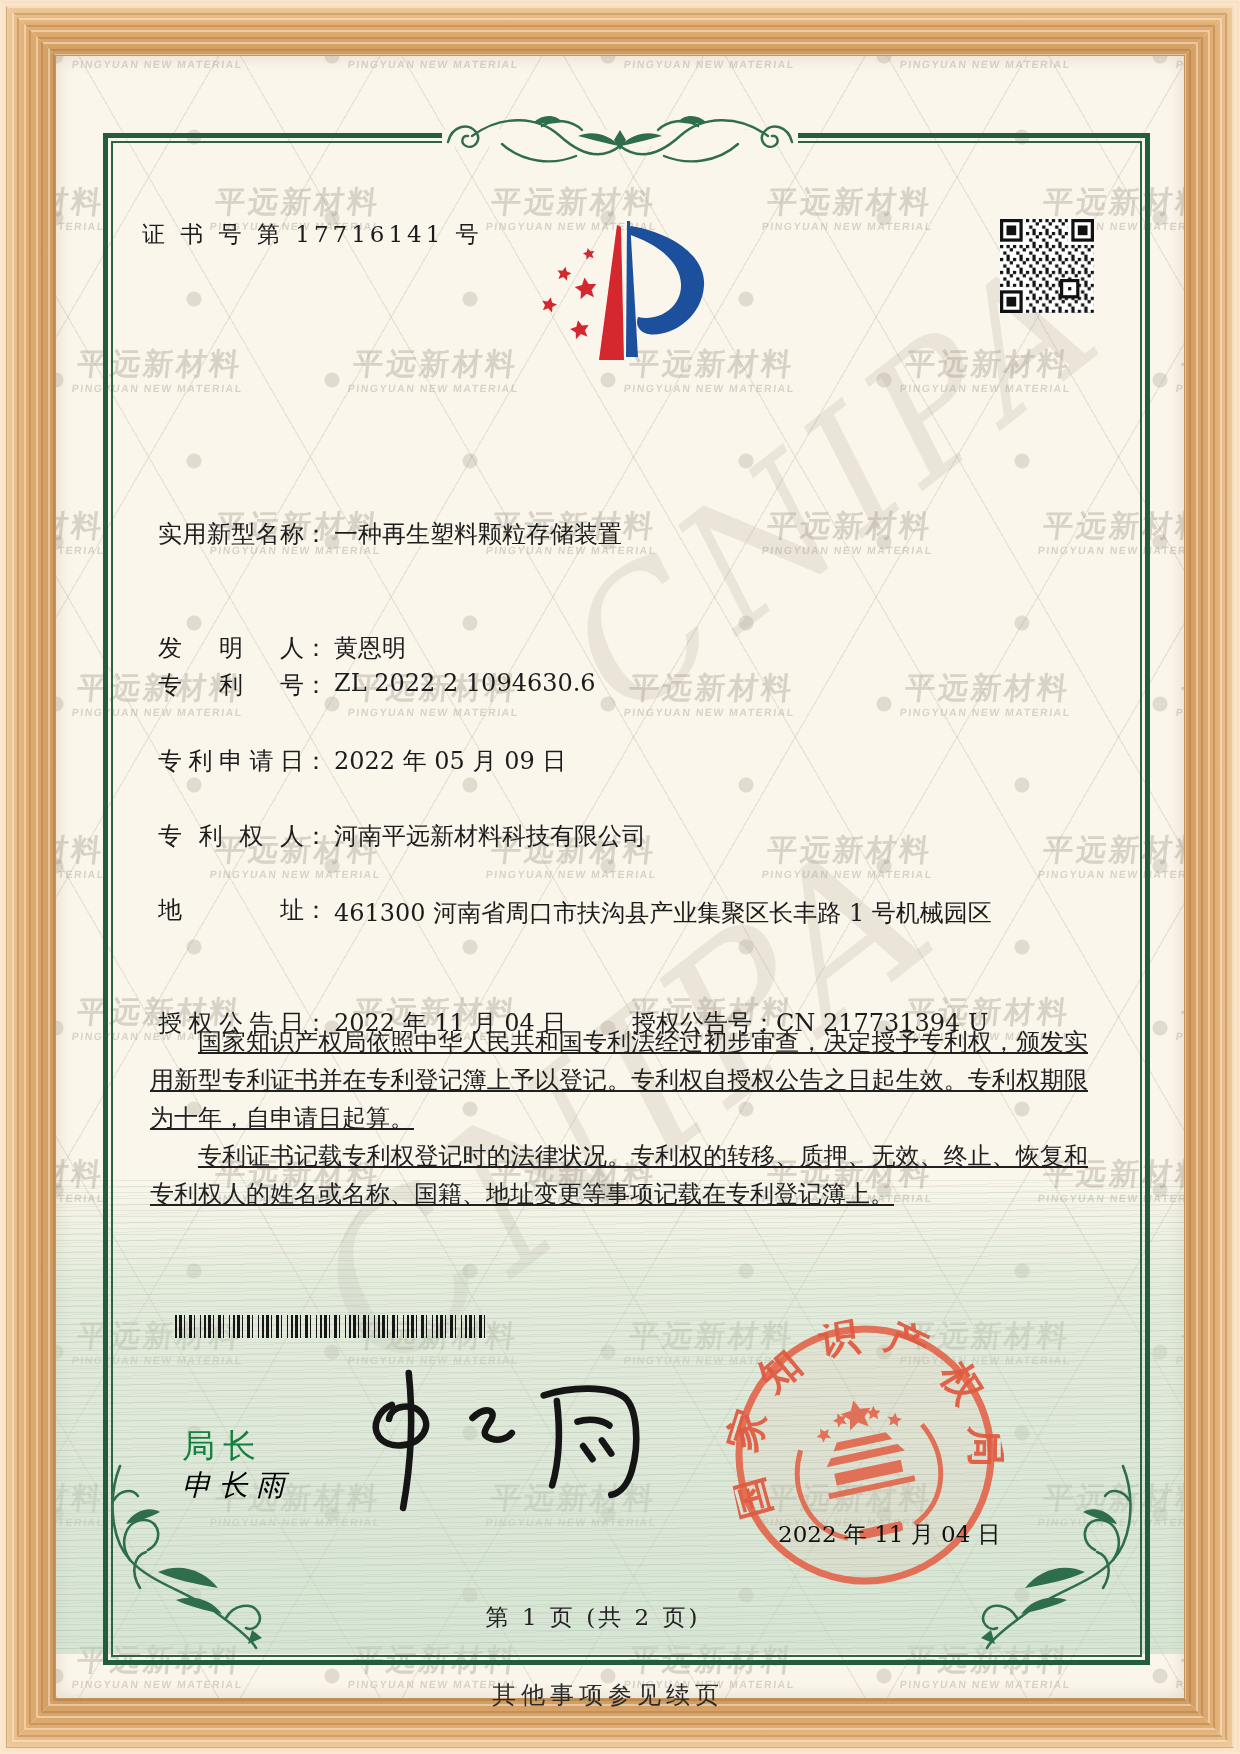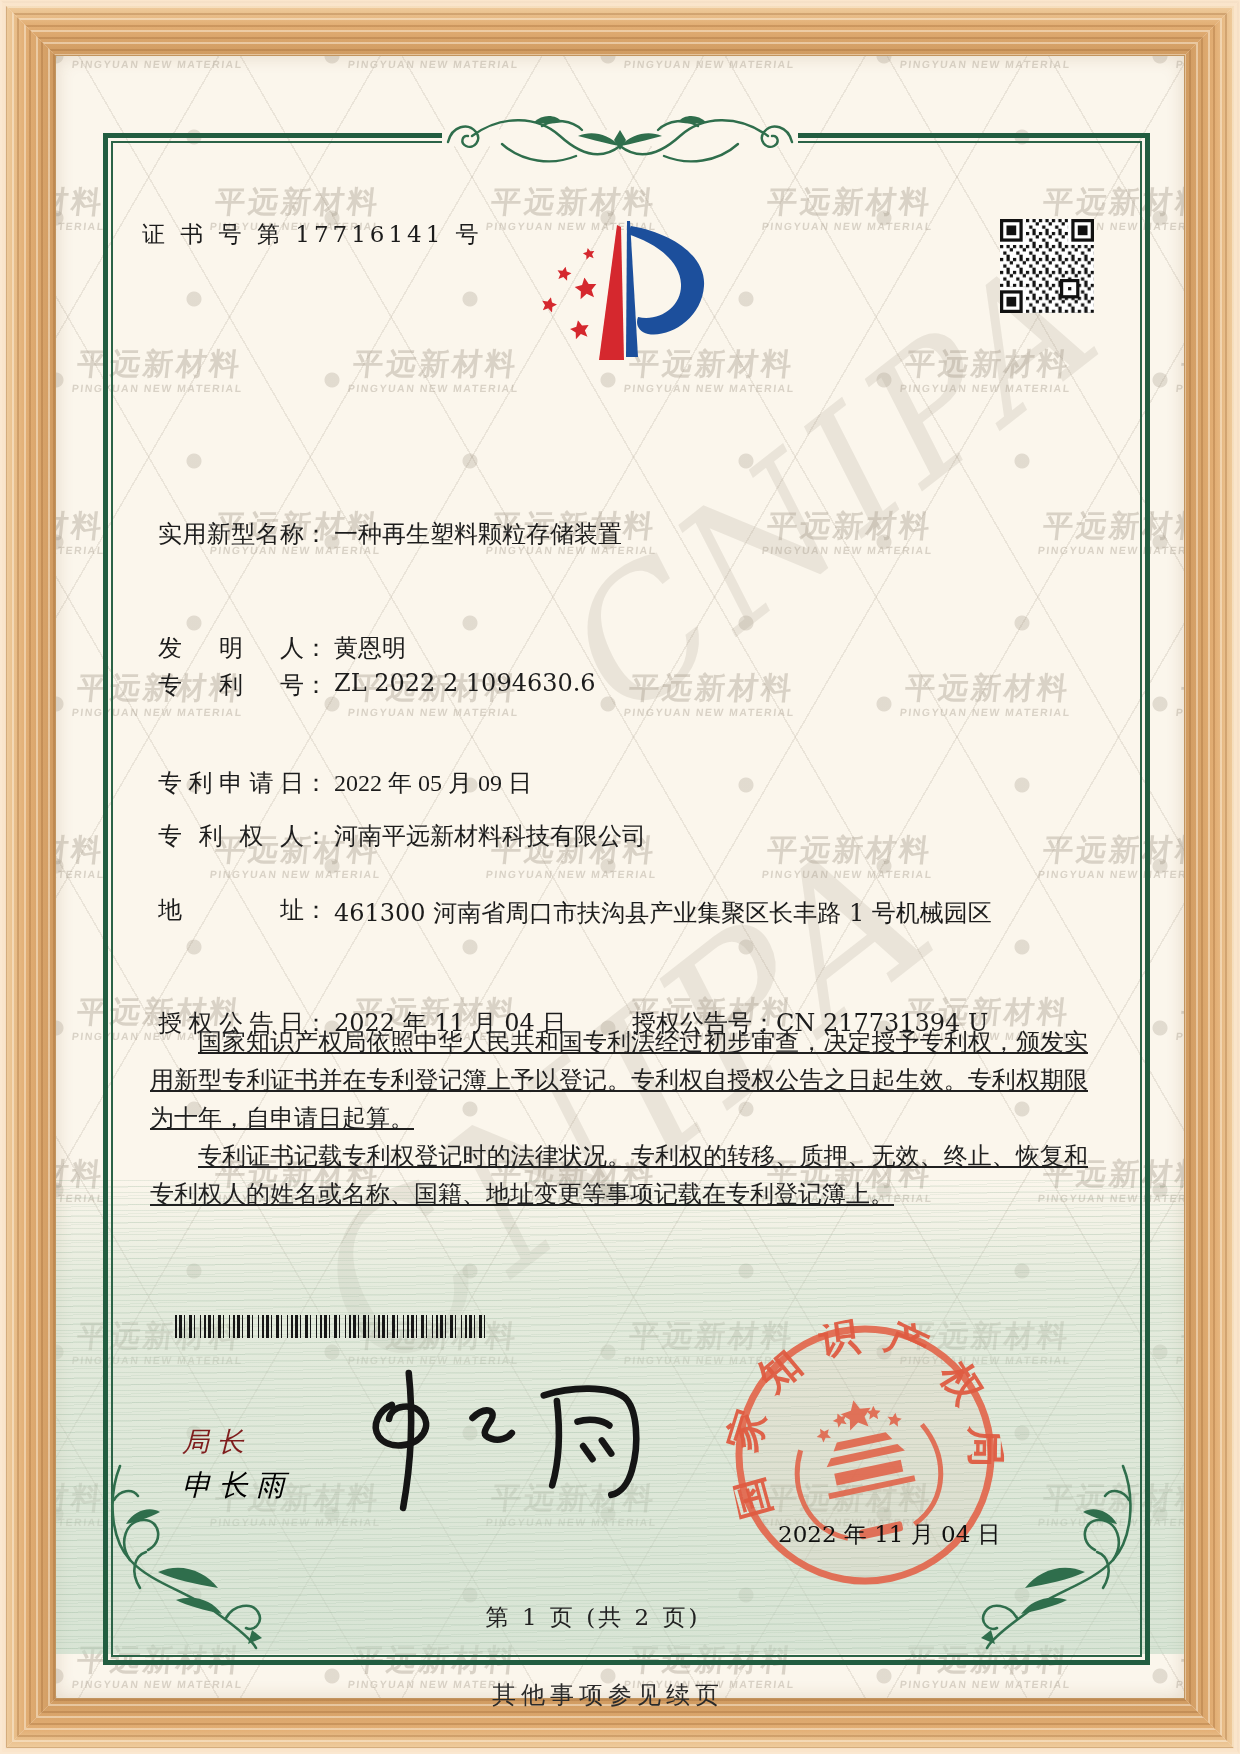--- a/index.html
+++ b/index.html
@@ -48,21 +48,21 @@
   .flabel{display:inline-block;width:146px;text-align:justify;text-align-last:justify;vertical-align:top;}
   .fcolon{display:inline-block;vertical-align:top;}
   .fval{display:inline-block;margin-left:6px;vertical-align:top;}
   .fval.wrap{white-space:normal;width:782px;line-height:38px;}
   .grant2{margin-left:58px;}
   .paras{position:absolute;left:150px;top:1023px;width:938px;font-size:24px;line-height:38px;color:#202020;text-align:justify;}
   .paras p{margin:0;text-indent:2em;text-decoration:underline;}
   .barcode{position:absolute;left:175px;top:1315px;width:315px;height:23px;
     background:
       repeating-linear-gradient(90deg,#161616 0 2px,rgba(0,0,0,0) 2px 4px,#161616 4px 7px,rgba(0,0,0,0) 7px 9px,#161616 9px 10px,rgba(0,0,0,0) 10px 14px,#161616 14px 17px,rgba(0,0,0,0) 17px 19px,#161616 19px 20px,rgba(0,0,0,0) 20px 25px,#161616 25px 26px,rgba(0,0,0,0) 26px 29px);}
-  .sig-title{position:absolute;left:182px;top:1424px;font-size:27px;letter-spacing:8px;color:#7f1d1d;font-family:"Liberation Sans",sans-serif;font-style:italic;}
+  .sig-title{position:absolute;left:182px;top:1424px;font-size:33px;letter-spacing:8px;color:#15803d;font-family:"Liberation Sans",sans-serif;}
   .sig-name{position:absolute;left:182px;top:1466px;font-size:29px;letter-spacing:8px;color:#000000;font-family:"Liberation Sans",sans-serif;font-style:italic;}
   .signature{position:absolute;left:360px;top:1352px;}
   .seal{position:absolute;left:729px;top:1319px;transform:rotate(-12deg);}
   .seal-date{position:absolute;left:778px;top:1519px;width:220px;text-align:center;font-size:23px;color:#111;white-space:nowrap;}
   .page-num{position:absolute;left:123px;top:1602px;width:940px;text-align:center;font-size:23px;letter-spacing:3px;color:#222;}
   .note{position:absolute;left:0;top:1679px;width:1216px;text-align:center;font-size:24px;letter-spacing:5px;color:#2a2a2a;}
 </style>
 </head>
 <body>
 
@@ -414,21 +414,21 @@
 
   <div class="frow" style="top:518px;">
     <span class="flabel">实用新型名称</span><span class="fcolon">：</span><span class="fval">一种再生塑料颗粒存储装置</span>
   </div>
   <div class="frow" style="top:632px;">
     <span class="flabel">发明人</span><span class="fcolon">：</span><span class="fval">黄恩明</span>
   </div>
   <div class="frow" style="top:669px;">
     <span class="flabel">专利号</span><span class="fcolon">：</span><span class="fval">ZL 2022 2 1094630.6</span>
   </div>
-  <div class="frow" style="top:767px;font-family:Liberation Serif, serif;">
+  <div class="frow" style="top:745px;">
     <span class="flabel">专利申请日</span><span class="fcolon">：</span><span class="fval">2022 年 05 月 09 日</span>
   </div>
   <div class="frow" style="top:820px;">
     <span class="flabel">专利权人</span><span class="fcolon">：</span><span class="fval">河南平远新材料科技有限公司</span>
   </div>
   <div class="frow" style="top:894px;">
     <span class="flabel">地址</span><span class="fcolon">：</span><span class="fval wrap">461300 河南省周口市扶沟县产业集聚区长丰路 1 号机械园区</span>
   </div>
   <div class="frow" style="top:967px;margin-top:40px;">
     <span class="flabel">授权公告日</span><span class="fcolon">：</span><span class="fval">2022 年 11 月 04 日</span>

